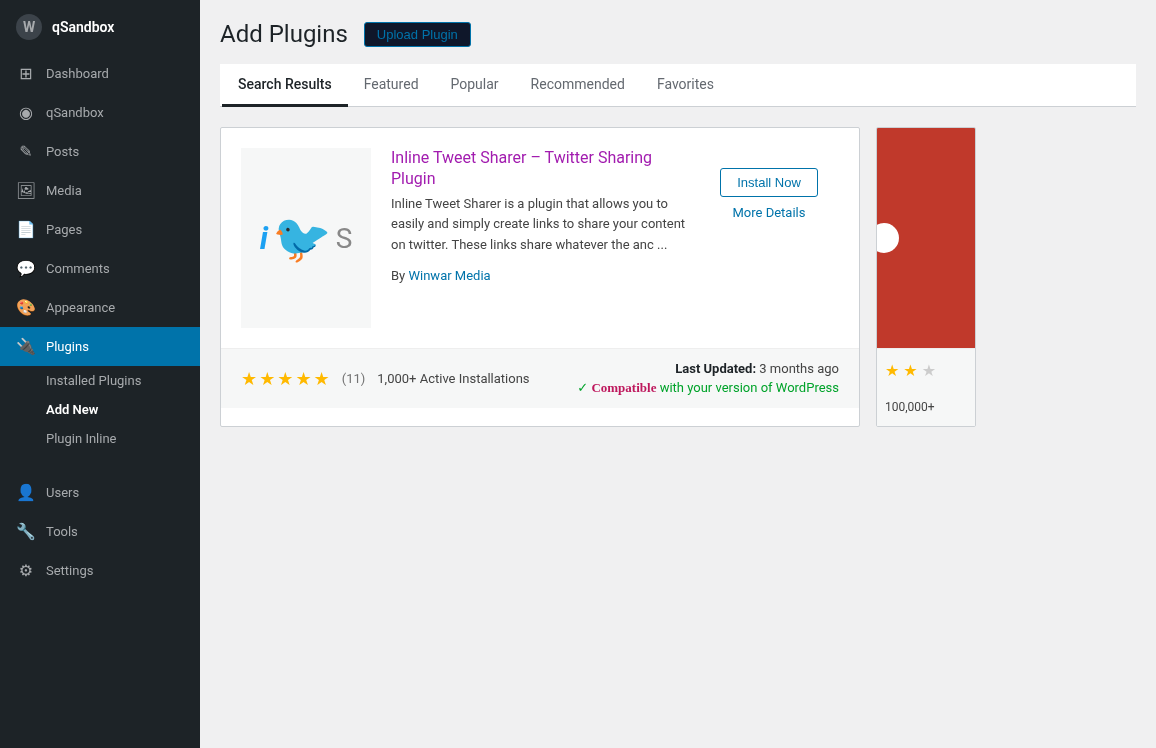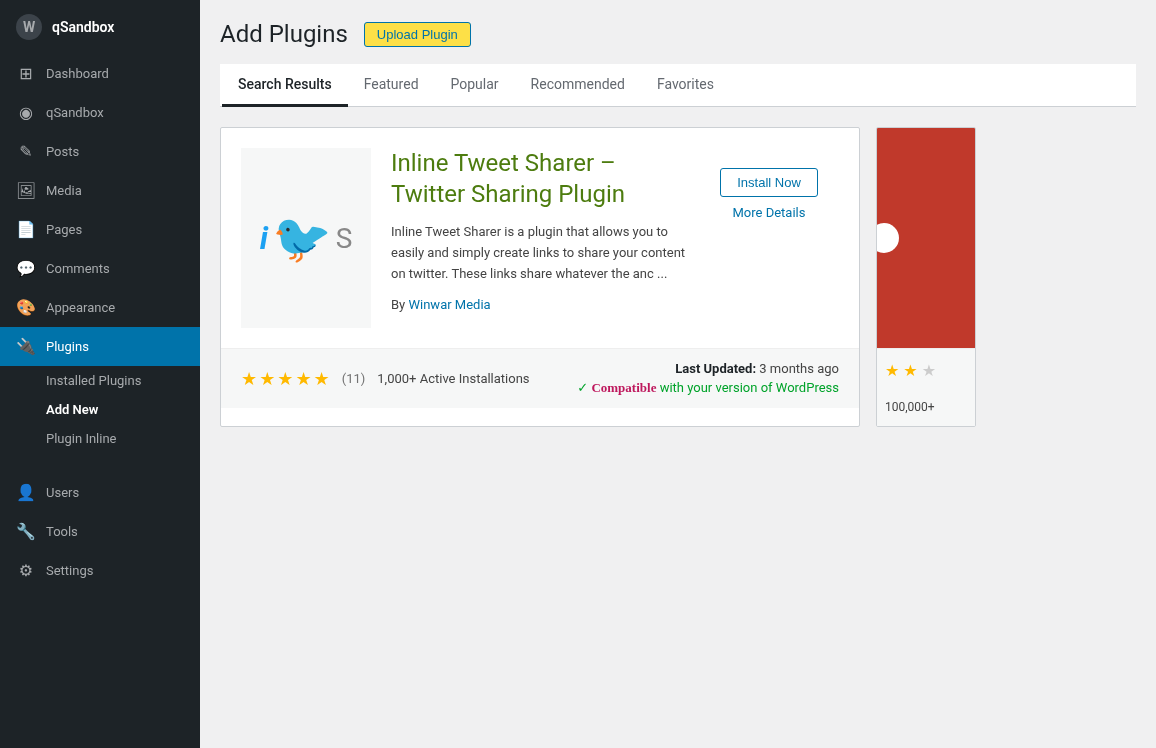--- a/index.html
+++ b/index.html
@@ -81,21 +81,21 @@
       margin-bottom: 16px;
     }
     .page-title {
       font-size: 24px;
       font-weight: 400;
       color: #1d2327;
     }
     .upload-plugin-btn {
       padding: 4px 12px;
       border: 1px solid #0073aa;
-      background: #fde047;
+      background: #0f172a;
       color: #0073aa;
       font-size: 13px;
       cursor: pointer;
       border-radius: 3px;
     }
 
     
     .tabs-bar {
       background: #fff;
       border-bottom: 1px solid #ccd0d4;
@@ -156,24 +156,24 @@
       font-size: 28px;
     }
     .icon-i { color: #1da1f2; font-style: italic; font-weight: bold; font-size: 32px; }
     .icon-twitter { color: #1da1f2; font-size: 48px; }
     .icon-s { color: #888; font-size: 28px; }
 
     .plugin-card-content {
       flex: 1;
     }
     .plugin-name {
-      font-size: 24px;
+      font-size: 16px;
       font-weight: 400;
-      color: #4d7c0f;
-      margin-bottom: 12px;
+      color: #a21caf;
+      margin-bottom: 4px;
       line-height: 1.3;
     }
     .plugin-desc {
       font-size: 13px;
       color: #444;
       line-height: 1.6;
       margin-bottom: 12px;
     }
     .plugin-author {
       font-size: 13px;

